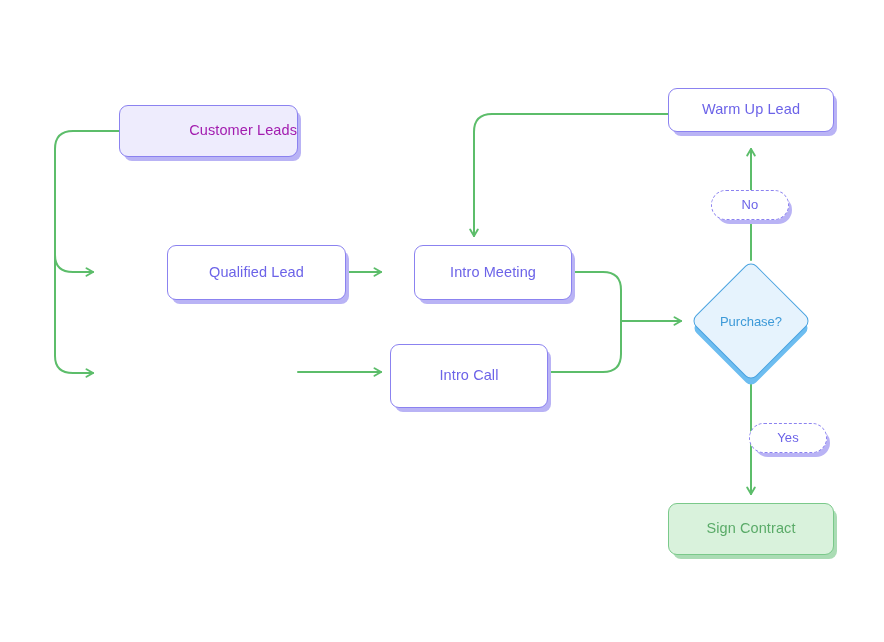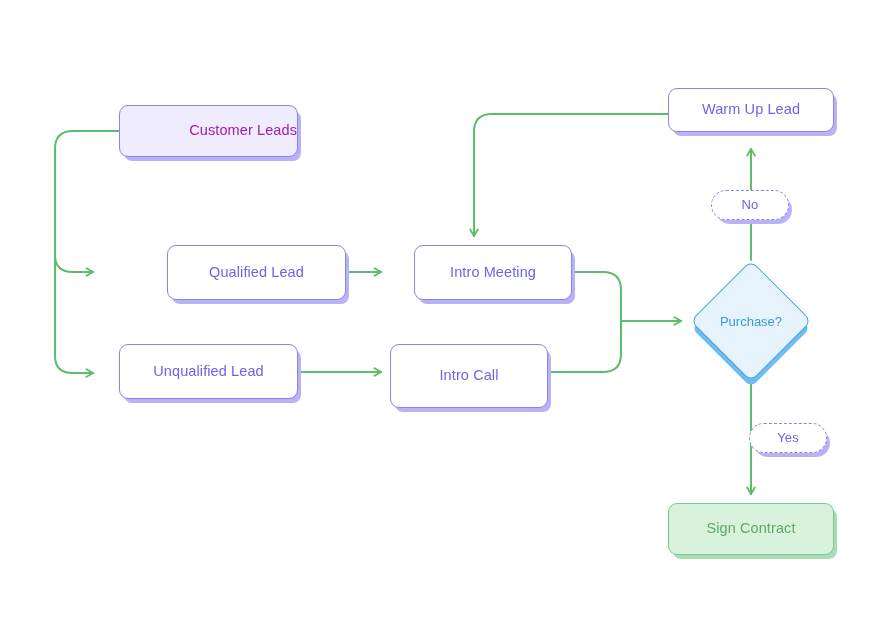--- a/index.html
+++ b/index.html
@@ -136,23 +136,20 @@
   </svg>
 
   <div class="node rect purple-fill" style="left:119px;top:105px;width:179px;height:52px;">
     <span>Customer Leads</span>
   </div>
 
   <div class="node rect purple" style="left:119px;top:245px;width:179px;height:55px;margin-left:48px;">
     <span>Qualified Lead</span>
   </div>
 
-  <div class="node rect purple" style="left:119px;top:344px;width:179px;height:55px;">
-    <span>Unqualified Lead</span>
-  </div>
 
   <div class="node rect purple" style="left:370px;top:245px;width:158px;height:55px;margin-left:44px;">
     <span>Intro Meeting</span>
   </div>
 
   <div class="node rect purple" style="left:390px;top:344px;width:158px;height:64px;">
     <span>Intro Call</span>
   </div>
 
   <div class="node rect purple" style="left:668px;top:88px;width:166px;height:44px;">

